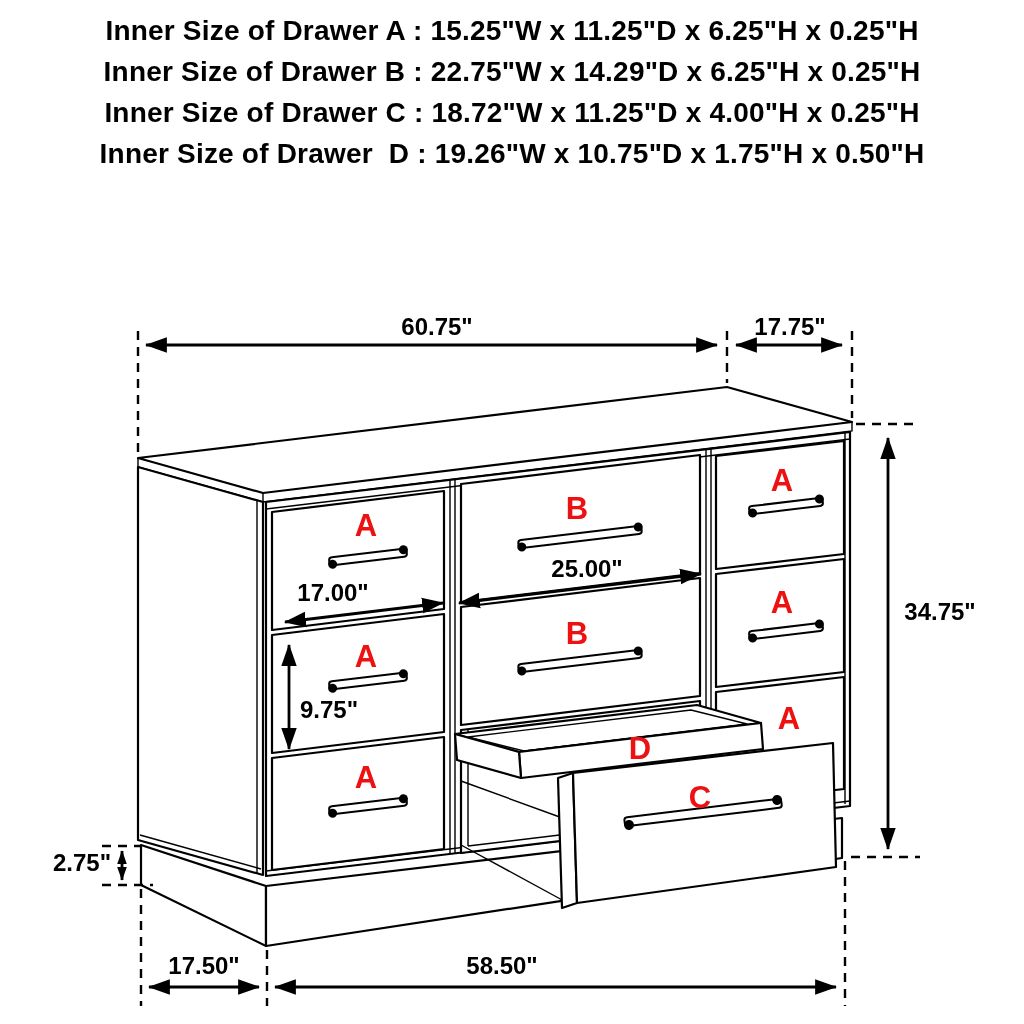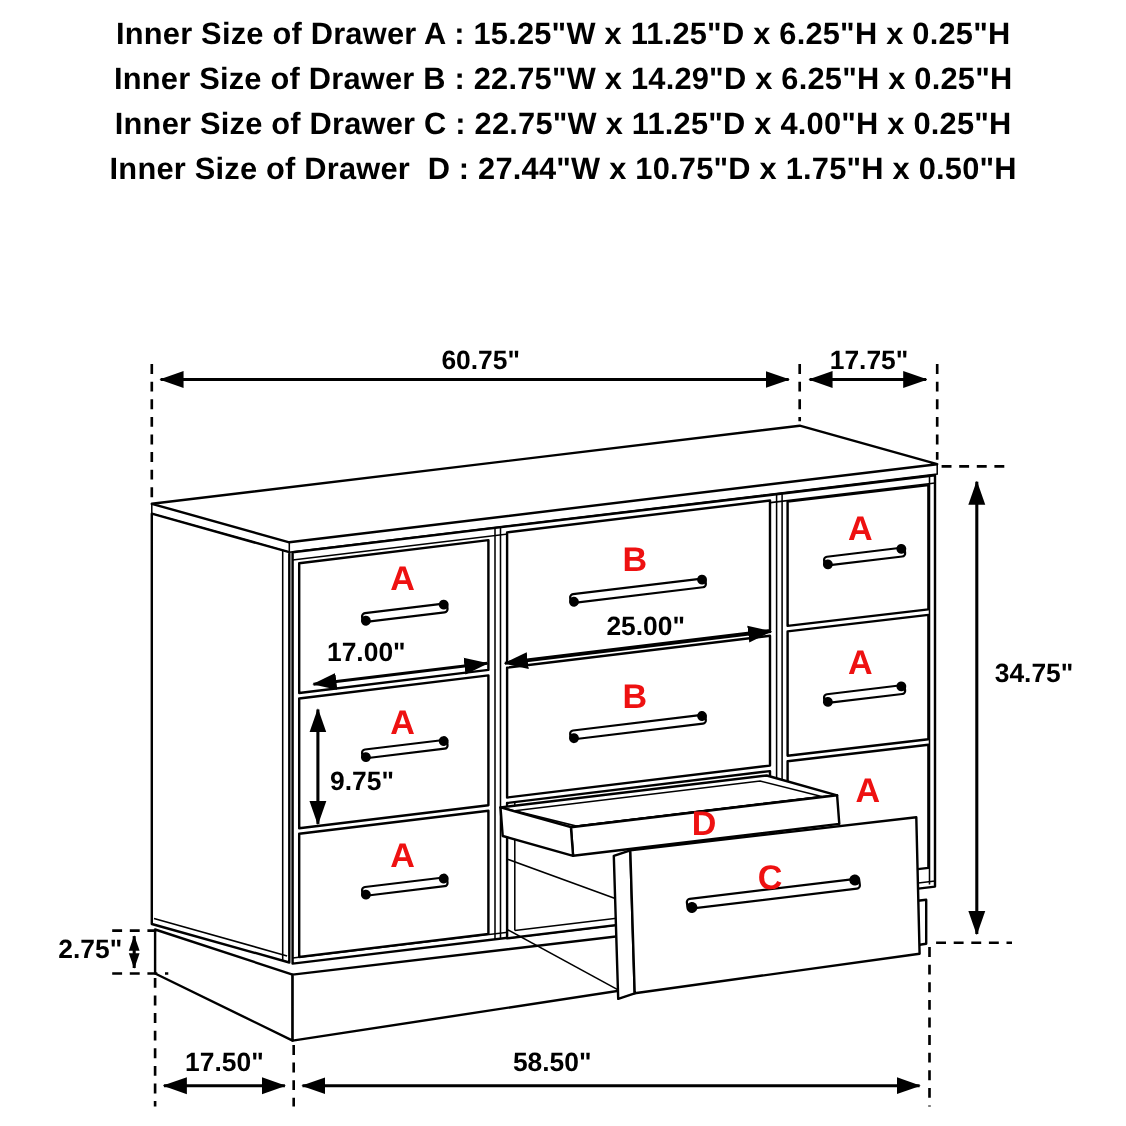--- a/index.html
+++ b/index.html
@@ -18,22 +18,22 @@
   .bar{fill:#fff;stroke:#000;stroke-width:2;}
 </style>
 </head>
 <body>
 
 <div class="canvas">
 
   <div class="spec-header">
     <div class="spec-line">Inner Size of Drawer A : 15.25"W x 11.25"D x 6.25"H x 0.25"H</div>
     <div class="spec-line">Inner Size of Drawer B : 22.75"W x 14.29"D x 6.25"H x 0.25"H</div>
-    <div class="spec-line">Inner Size of Drawer C : 22.75"W x 11.25"D x 4.00"H x 0.25"H</div>
-    <div class="spec-line">Inner Size of Drawer  D : 27.44"W x 10.75"D x 1.75"H x 0.50"H</div>
+    <div class="spec-line">Inner Size of Drawer C : 18.72"W x 11.25"D x 4.00"H x 0.25"H</div>
+    <div class="spec-line">Inner Size of Drawer  D : 19.26"W x 10.75"D x 1.75"H x 0.50"H</div>
   </div>
 
   <svg width="1024" height="1024" viewBox="0 0 1024 1024">
     <defs>
       <marker id="arr" markerUnits="userSpaceOnUse" markerWidth="22" markerHeight="18" viewBox="0 0 20 16" refX="19" refY="8" orient="auto-start-reverse">
         <path d="M0,1 L20,8 L0,15 Z" fill="#000"></path>
       </marker>
       <marker id="arrS" markerUnits="userSpaceOnUse" markerWidth="14" markerHeight="12" viewBox="0 0 20 16" refX="19" refY="8" orient="auto-start-reverse">
         <path d="M0,1 L20,8 L0,15 Z" fill="#000"></path>
       </marker>

